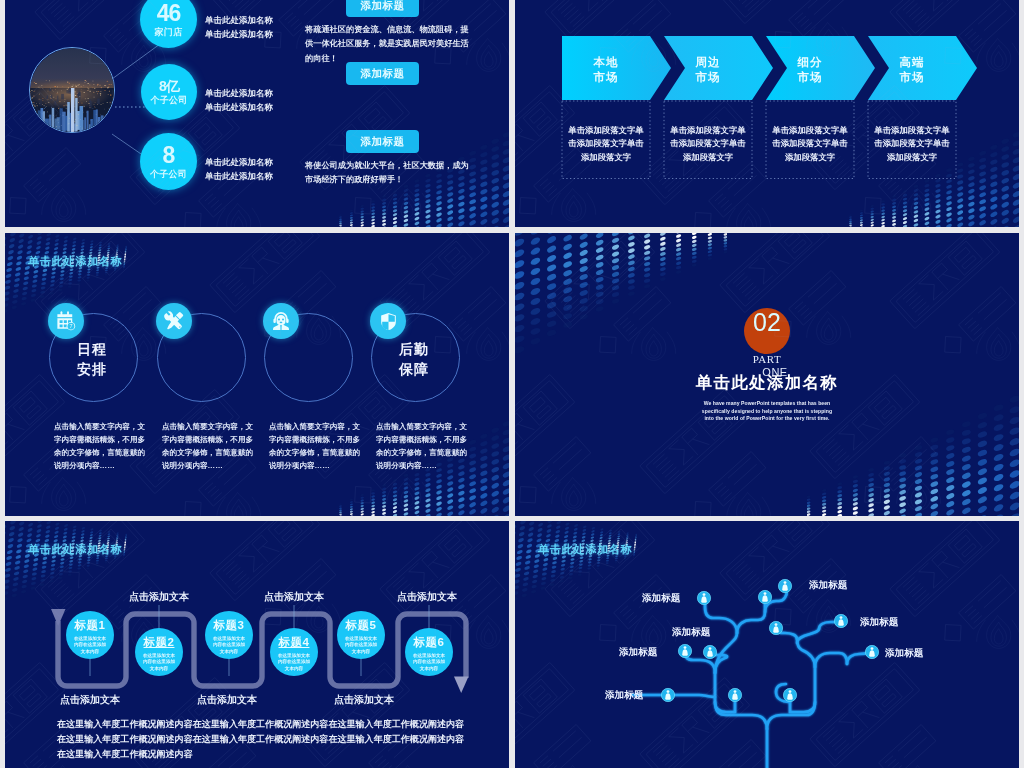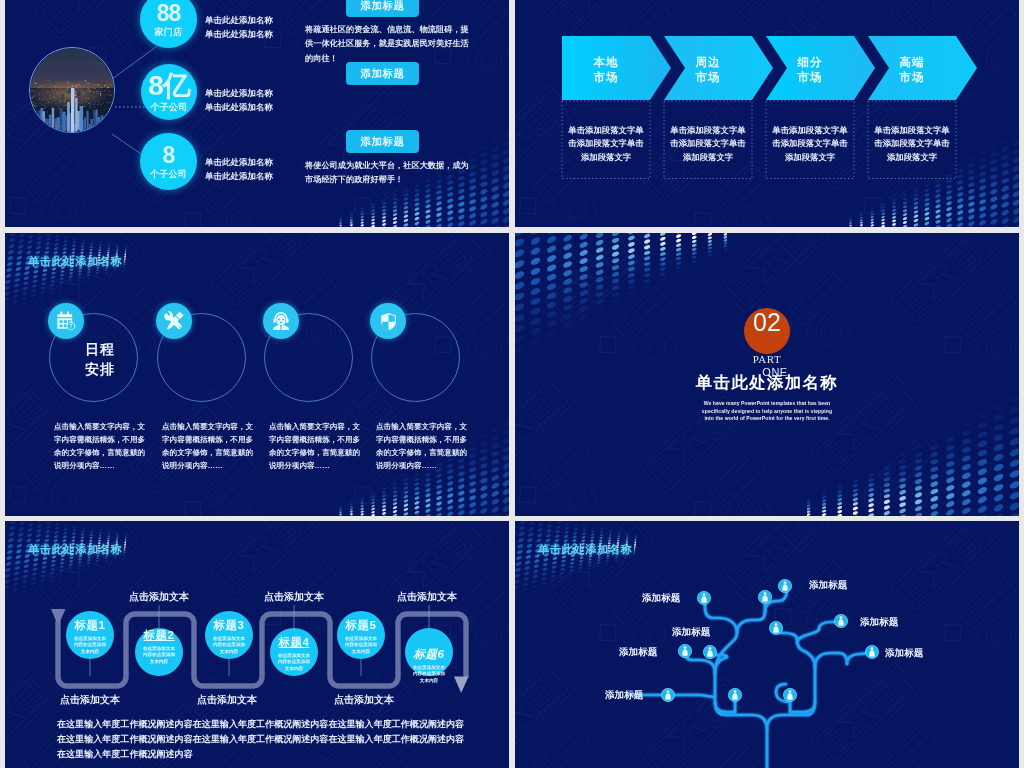--- a/index.html
+++ b/index.html
@@ -35,21 +35,21 @@
 .s2-arrow{position:absolute;top:30px;height:68px;color:#eafcff;
   display:flex;flex-direction:column;align-items:center;justify-content:center;
   font-size:11.5px;font-weight:bold;line-height:15px;letter-spacing:1px;}
 .s2-bd{position:absolute;color:#e8eefb;font-size:8.4px;line-height:13.4px;text-align:center;font-weight:bold;}
 
 
 .s3-ring{position:absolute;width:89px;height:89px;border-radius:50%;border:1px solid #4a74c6;}
 .s3-ic{position:absolute;width:36px;height:36px;border-radius:50%;background:#2bc4f2;box-shadow:0 0 6px rgba(43,196,242,0.55);
   display:flex;align-items:center;justify-content:center;}
 .s3-lb{position:absolute;width:86px;text-align:center;color:#f0f4ff;font-size:14px;
-  font-weight:bold;line-height:20px;letter-spacing:1px;margin-left:8px;}
+  font-weight:bold;line-height:20px;letter-spacing:1px;}
 .s3-ds{position:absolute;width:93px;color:#dfe7f8;font-size:7.6px;line-height:13px;font-weight:bold;}
 
 
 .s4-num{position:absolute;width:46px;height:46px;border-radius:50%;background:#c2410c;
   color:#d9fbff;font-size:25px;display:flex;align-items:flex-start;justify-content:center;letter-spacing:0px;}
 .s4-part{position:absolute;color:#e4ecfa;font-size:11px;text-align:center;width:120px;letter-spacing:0.5px;}
 .s4-ttl{position:absolute;color:#ffffff;font-size:16.4px;font-weight:bold;text-align:center;
   width:320px;letter-spacing:1.4px;}
 .s4-en{position:absolute;width:140px;color:#e9eefa;font-size:5.1px;line-height:7.5px;text-align:center;font-weight:bold;letter-spacing:0.05px;}
 
@@ -764,25 +764,25 @@
             <rect x="29.6" y="61.5" width=".6" height=".6" fill="#fea" opacity="0.4"></rect>
             <rect x="52.1" y="62.3" width=".6" height=".6" fill="#9cf" opacity="0.5"></rect>
             <rect x="19.7" y="71.5" width=".6" height=".6" fill="#fea" opacity="0.5"></rect>
             <rect x="38.8" y="83.8" width=".6" height=".6" fill="#fea" opacity="0.3"></rect>
       <rect width="86" height="86" fill="#0a1a44" opacity="0.10"></rect>
     </g>
   </svg>
 </div>
 
 <div class="s1-stat" style="left:135px;top:47px;width:57px;height:57px;">
-  <span class="v" style="font-size:23px">88</span>
+  <span class="v" style="font-size:23px">46</span>
   <span class="u">家门店</span>
 </div>
 <div class="s1-stat" style="left:136px;top:120px;width:56px;height:56px;">
-  <span class="v" style="font-size:28px">8亿</span>
+  <span class="v" style="font-size:14px">8亿</span>
   <span class="u">个子公司</span>
 </div>
 <div class="s1-stat" style="left:135px;top:189px;width:57px;height:57px;">
   <span class="v" style="font-size:23px">8</span>
   <span class="u">个子公司</span>
 </div>
 
 <div class="s1-lbl" style="left:200px;top:69px;">单击此处添加名称</div>
 <div class="s1-lbl" style="left:200px;top:83px;">单击此处添加名称</div>
 <div class="s1-lbl" style="left:200px;top:142px;">单击此处添加名称</div>
@@ -951,20 +951,24 @@
 </div>
 <div class="s3-ds" style="left:264px;top:187px;">点击输入简要文字内容，文字内容需概括精炼，不用多余的文字修饰，言简意赅的说明分项内容……</div>
 
 <div class="s3-ring" style="left:366px;top:80px;"></div>
 <div class="s3-ic" style="left:365px;top:70px;">
   <svg viewBox="0 0 24 24" width="21" height="21">
     <path d="M12 2.2 3.6 5v7.2c0 4.7 3.5 8.3 8.4 9.6 4.9-1.3 8.4-4.9 8.4-9.6V5z" fill="#e9fdff"></path>
     <path d="M12 12.2h7.2V5.8L12 3.6zM12 12.2H4.8v5.1c1.4 2.2 4 3.8 7.2 4.6z" fill="#2bc4f2"></path>
   </svg>
 </div>
+<div class="s3-lb" style="left:366px;top:106px;">
+  <div>后勤</div>
+  <div>保障</div>
+</div>
 <div class="s3-ds" style="left:371px;top:187px;">点击输入简要文字内容，文字内容需概括精炼，不用多余的文字修饰，言简意赅的说明分项内容……</div>
 
 <svg class="bgsvg" viewBox="0 0 504 283" style="pointer-events:none">
   <use href="#wm" x="10" y="-20" width="165" height="165"></use>
   <use href="#wm" x="185" y="-36" width="165" height="165"></use>
   <use href="#wm" x="355" y="-20" width="165" height="165"></use>
   <use href="#wm" x="-70" y="130" width="165" height="165"></use>
   <use href="#wm" x="105" y="145" width="165" height="165"></use>
   <use href="#wm" x="275" y="130" width="165" height="165"></use>
 </svg>
@@ -1023,37 +1027,37 @@
   </g>
 </svg>
 
 <div class="ttl" style="left:23px;top:21px;">单击此处添加名称</div>
 
 <div class="s5-node" style="left:61px;top:90px;width:48px;height:48px;">
   <span class="nl" style="margin-top:7px;">标题1</span>
   <span class="nd" style="margin-top:3px;">在这里添加文本内容在这里添加文本内容</span>
 </div>
 <div class="s5-node" style="left:130px;top:107px;width:48px;height:48px;">
-  <span class="nl" style="text-decoration:underline;">标题2</span>
+  <span class="nl" style="margin-top:7px;text-decoration:underline;">标题2</span>
   <span class="nd" style="margin-top:3px;">在这里添加文本内容在这里添加文本内容</span>
 </div>
 <div class="s5-node" style="left:200px;top:90px;width:48px;height:48px;">
   <span class="nl" style="margin-top:7px;">标题3</span>
   <span class="nd" style="margin-top:3px;">在这里添加文本内容在这里添加文本内容</span>
 </div>
 <div class="s5-node" style="left:265px;top:107px;width:48px;height:48px;">
   <span class="nl" style="margin-top:7px;text-decoration:underline;">标题4</span>
   <span class="nd" style="margin-top:3px;">在这里添加文本内容在这里添加文本内容</span>
 </div>
 <div class="s5-node" style="left:332px;top:90px;width:48px;height:48px;">
   <span class="nl" style="margin-top:7px;">标题5</span>
   <span class="nd" style="margin-top:3px;">在这里添加文本内容在这里添加文本内容</span>
 </div>
 <div class="s5-node" style="left:400px;top:107px;width:48px;height:48px;">
-  <span class="nl" style="margin-top:19px;font-style:italic;">标题6</span>
+  <span class="nl" style="margin-top:7px;">标题6</span>
   <span class="nd" style="margin-top:3px;">在这里添加文本内容在这里添加文本内容</span>
 </div>
 
 <div class="s5-tl" style="left:124px;top:69px;">点击添加文本</div>
 <div class="s5-tl" style="left:259px;top:69px;">点击添加文本</div>
 <div class="s5-tl" style="left:392px;top:69px;">点击添加文本</div>
 <div class="s5-tl" style="left:55px;top:172px;">点击添加文本</div>
 <div class="s5-tl" style="left:192px;top:172px;">点击添加文本</div>
 <div class="s5-tl" style="left:329px;top:172px;">点击添加文本</div>
 

